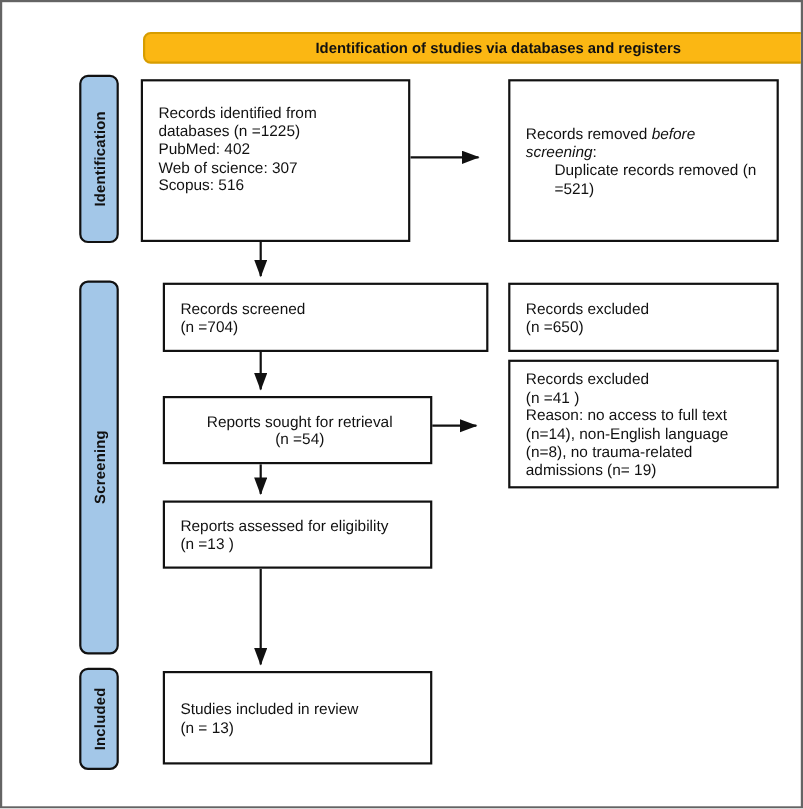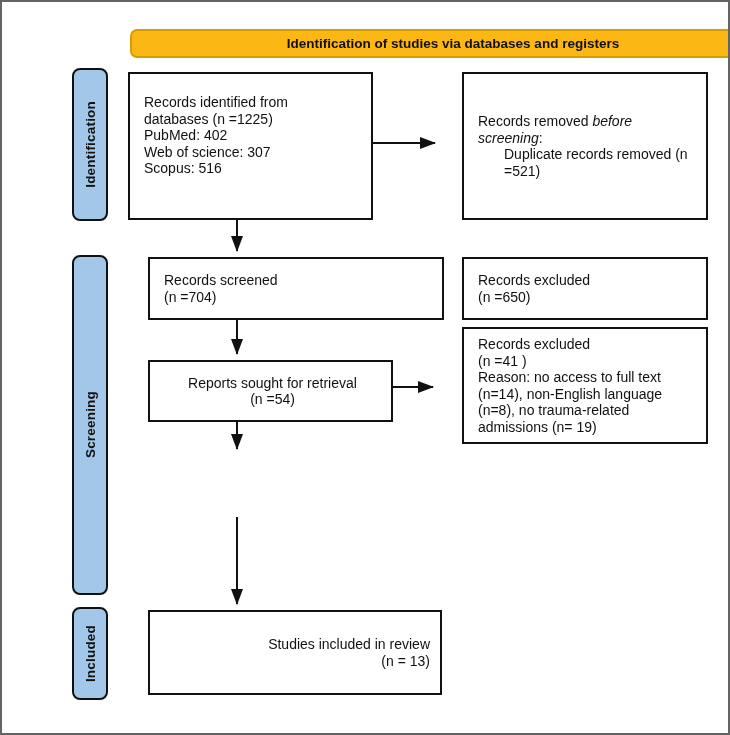--- a/index.html
+++ b/index.html
@@ -57,21 +57,21 @@
   .indent { margin-left: 26px; white-space: pre-line; }
 
   .b-identified { left: 126px; top: 70px;  width: 245px; height: 148px; }
   .b-identified .box-text { padding-top: 20px; }
   .b-removed    { left: 440px; top: 70px;  width: 246px; height: 148px; }
   .b-screened   { left: 126px; top: 255px; width: 296px; height: 63px; }
   .b-excluded1  { left: 440px; top: 255px; width: 246px; height: 63px; }
   .b-sought     { left: 126px; top: 358px; width: 245px; height: 62px; text-align: center; }
   .b-excluded2  { left: 440px; top: 325px; width: 246px; height: 117px; }
   .b-assessed   { left: 126px; top: 453px; width: 245px; height: 62px; }
-  .b-included   { left: 126px; top: 608px; width: 294px; height: 85px; text-align: right; }
+  .b-included   { left: 126px; top: 608px; width: 245px; height: 85px; }
 </style>
 </head>
 <body>
 
 <div class="frame">
 
   <svg class="arrows" width="730" height="735" viewBox="0 0 730 735">
     <defs>
       <marker id="ah" markerWidth="9" markerHeight="8" refX="7.5" refY="3" orient="auto">
         <polygon points="0 0, 8 3, 0 6" fill="#111"></polygon>
@@ -133,19 +133,23 @@
 
   <div class="box b-excluded2 vcenter">
     <div class="box-text">Records excluded
 (n =41 )
 Reason: no access to full text
 (n=14), non-English language
 (n=8), no trauma-related
 admissions (n= 19)</div>
   </div>
 
+  <div class="box b-assessed vcenter">
+    <div class="box-text">Reports assessed for eligibility
+(n =13 )</div>
+  </div>
 
   <div class="box b-included vcenter">
     <div class="box-text">Studies included in review
 (n = 13)</div>
   </div>
 
 </div>
 
 </body></html>

